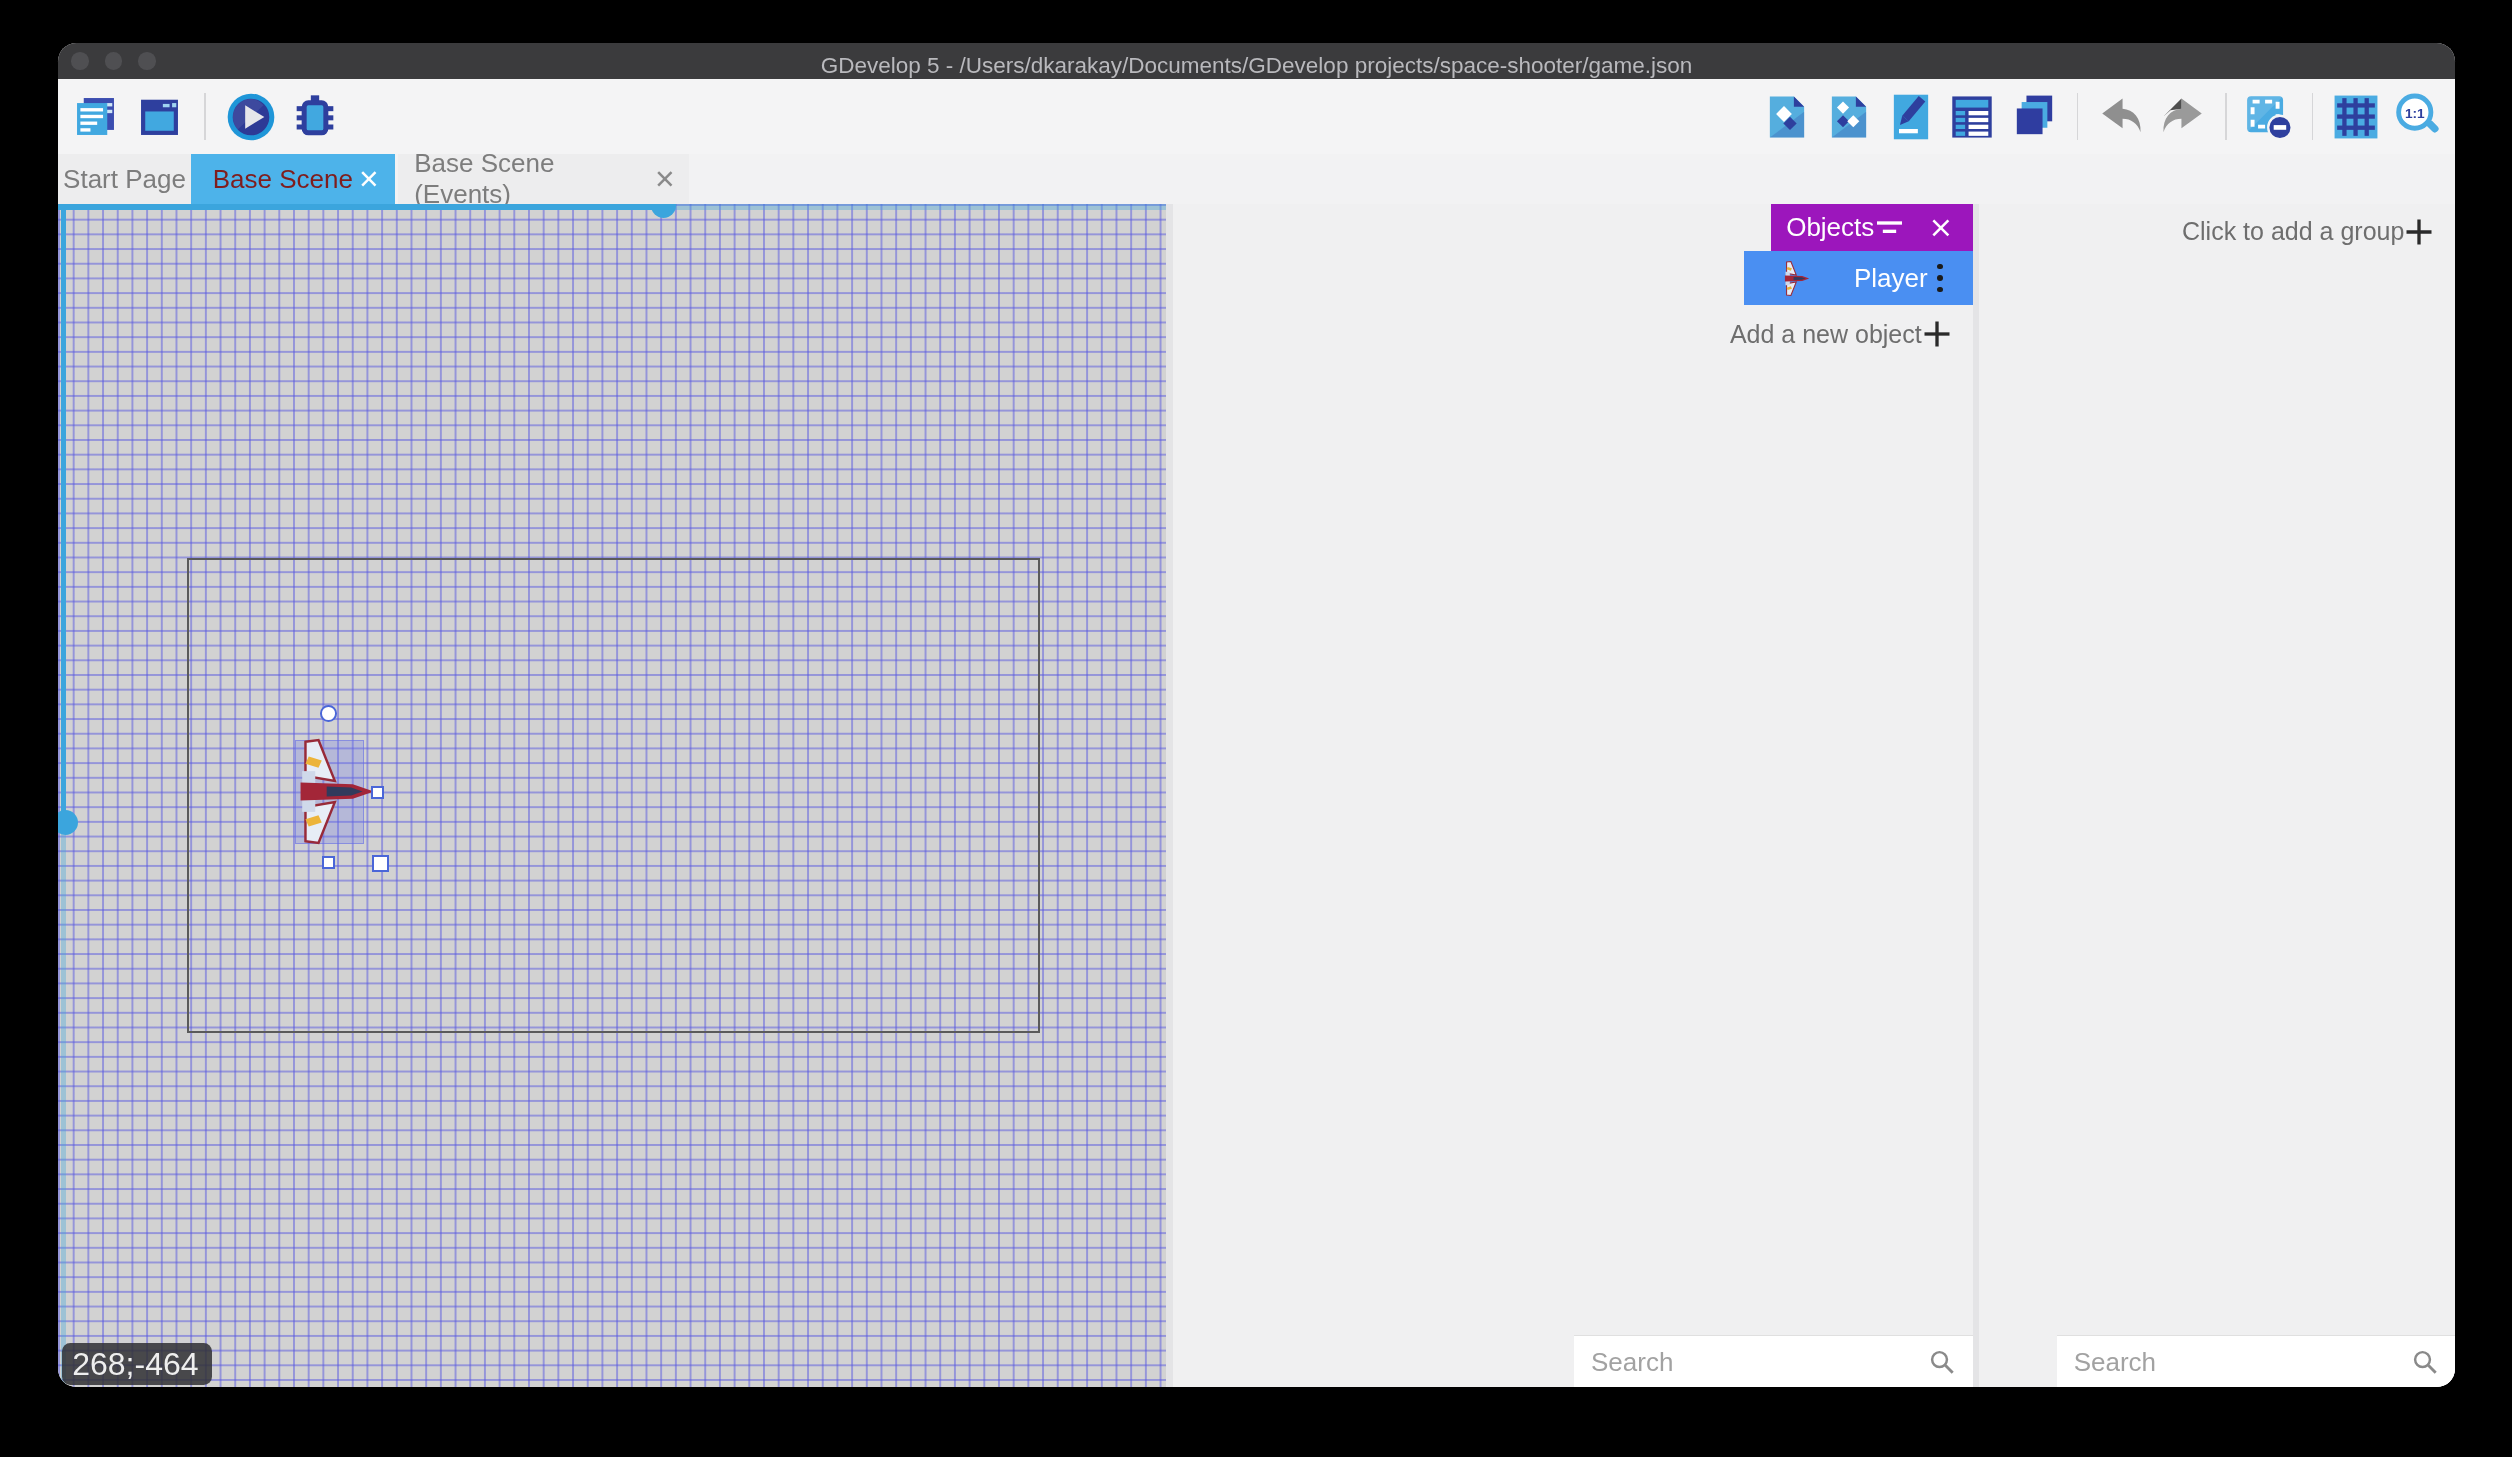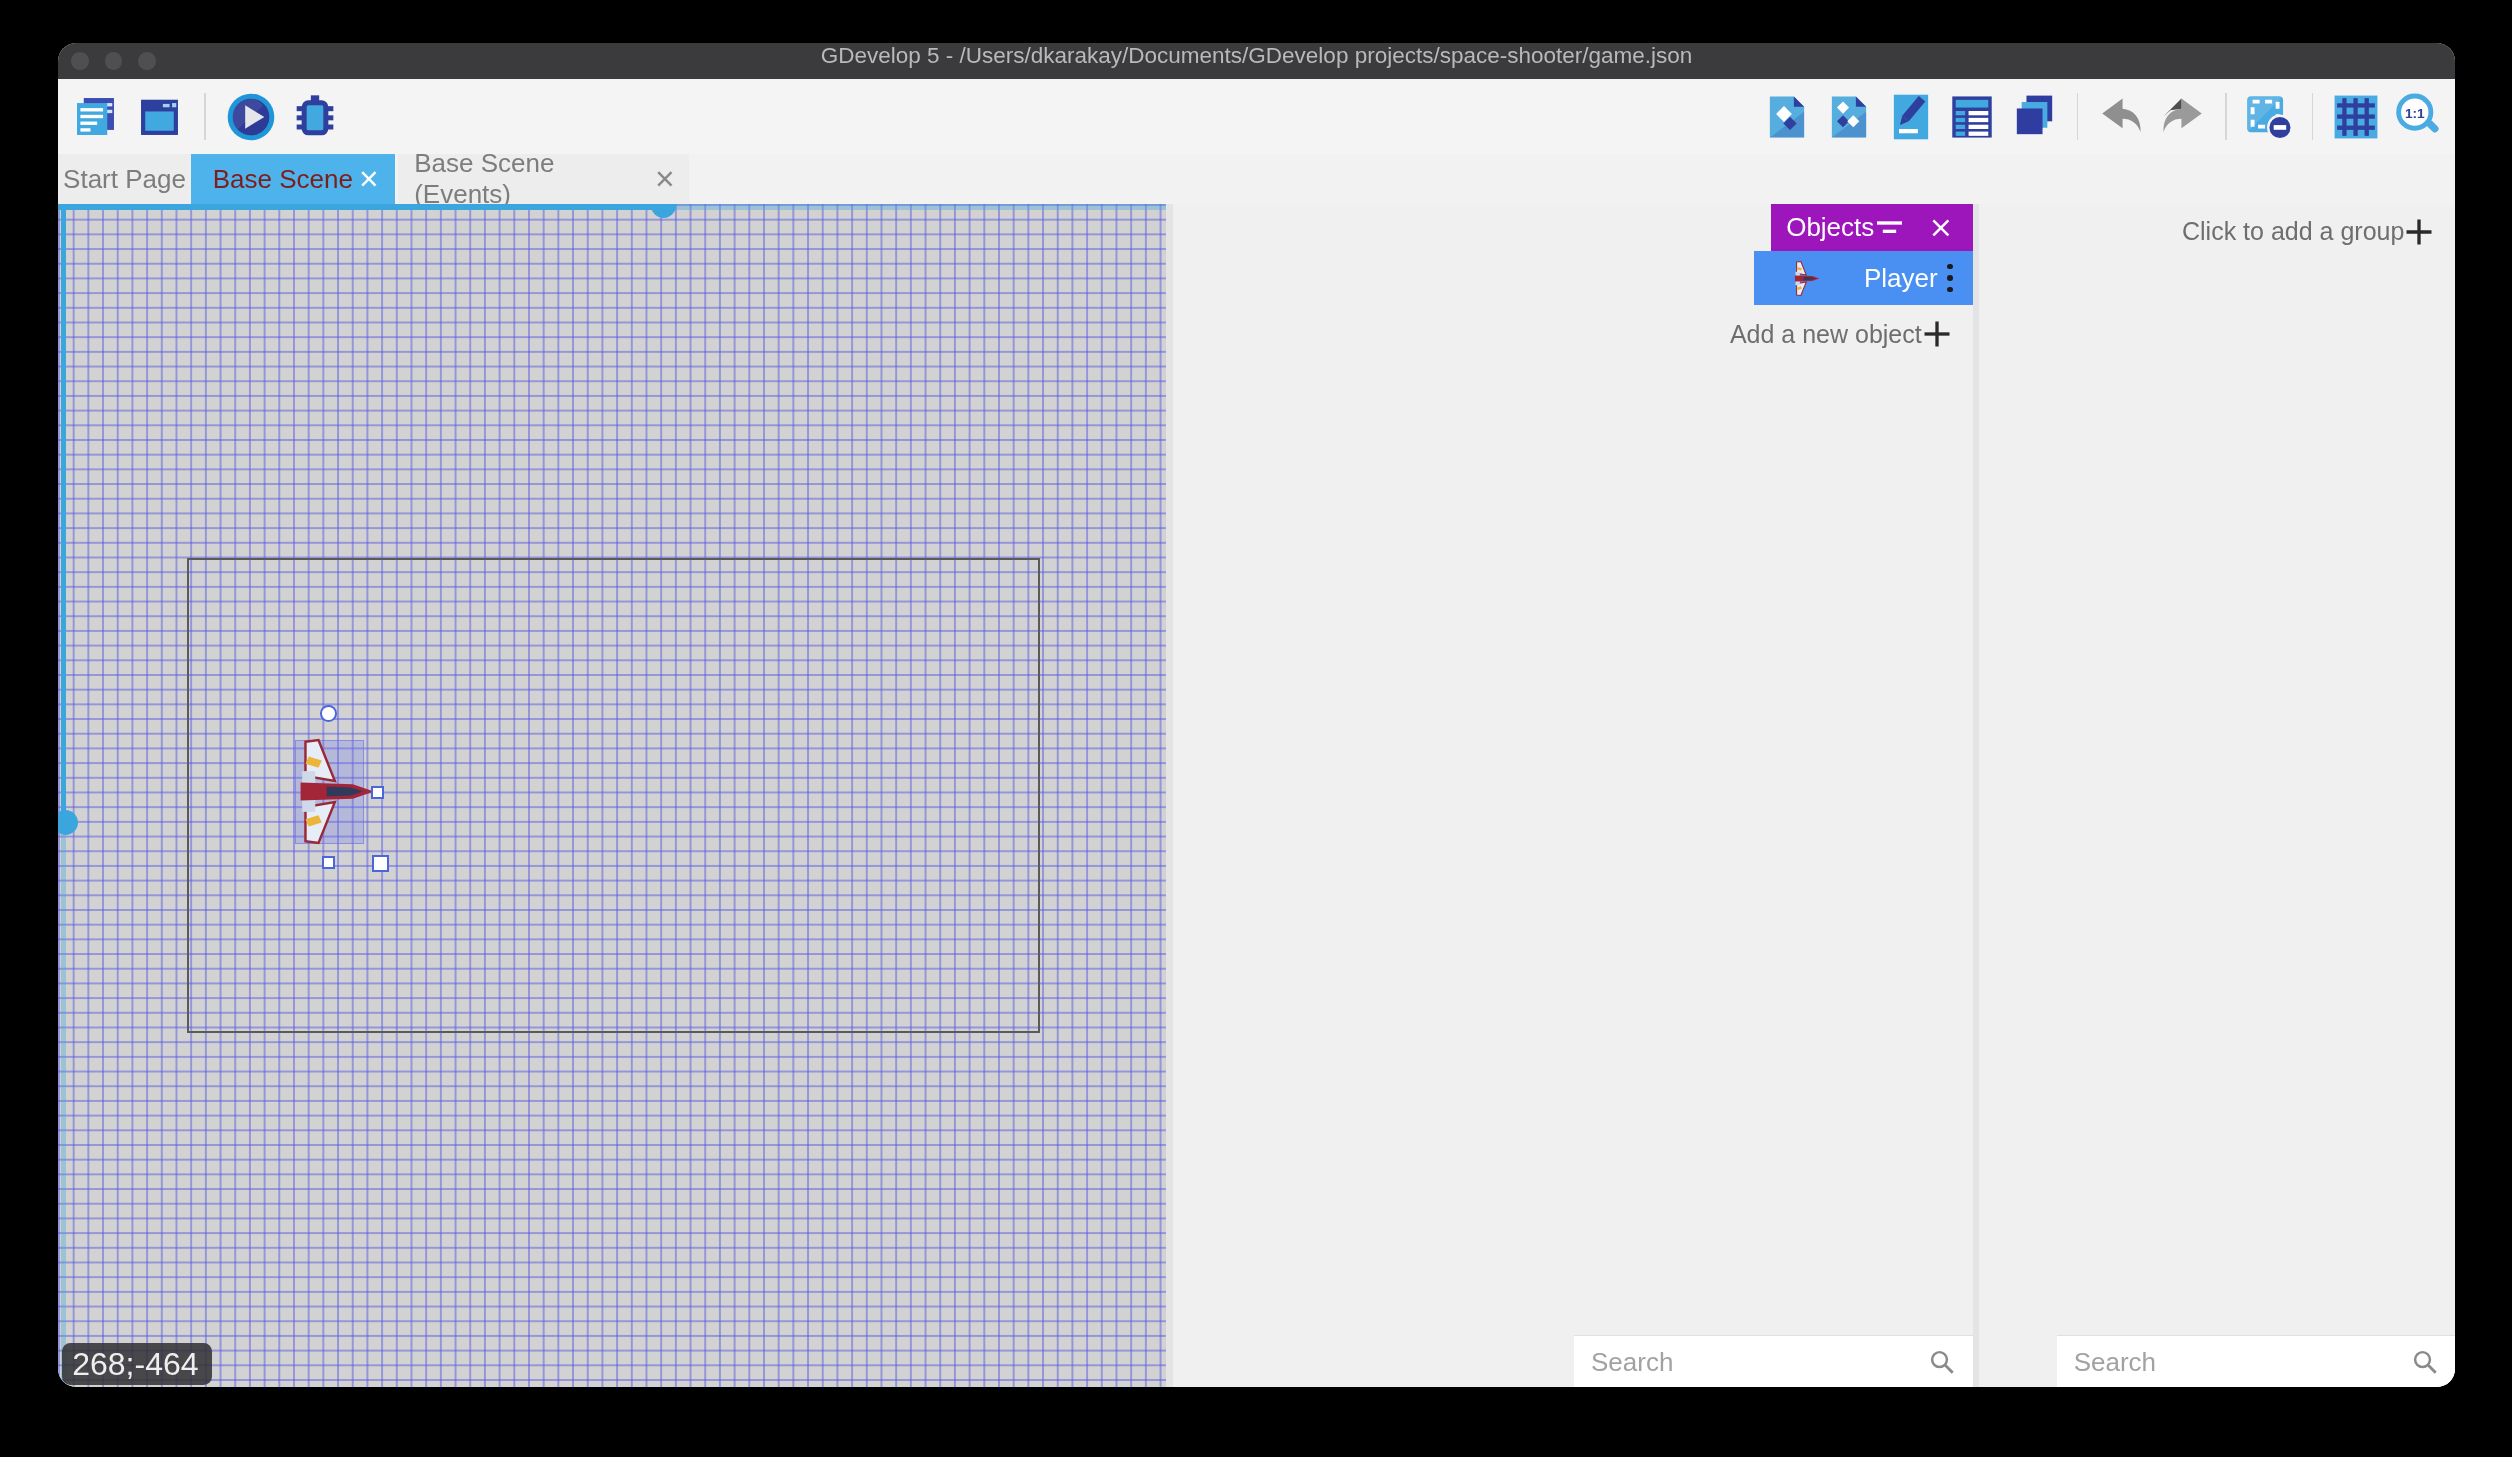--- a/index.html
+++ b/index.html
@@ -3,21 +3,21 @@
 <meta charset="utf-8">
 <style>
   html,body{margin:0;padding:0;background:#000;width:2512px;height:1458px;overflow:hidden;
     font-family:"Liberation Sans",sans-serif;-webkit-font-smoothing:antialiased;}
   #stage{position:relative;width:2512px;height:1458px;background:#000;}
   #window{position:absolute;left:58px;top:43px;width:2397px;height:1344px;border-radius:18.3px;
     overflow:hidden;background:#f2f2f3;}
 
   
   .titlebar{position:absolute;left:0;top:0;width:100%;height:36px;background:#3b3b3d;
-    display:flex;align-items:flex-start;}
+    display:flex;align-items:flex-end;}
   .traffic{position:absolute;left:13.3px;top:0;height:36px;display:flex;align-items:center;gap:16px;}
   .traffic span{width:17.5px;height:17.5px;border-radius:50%;background:#4f4f52;display:block;}
   .title-text{width:100%;text-align:center;color:#b9b9bd;font-size:22.5px;}
 
   
   .toolbar{position:absolute;left:0;top:36px;width:100%;height:75px;background:#f4f4f5;
     border-bottom:0.8px solid #ececee;}
   .tb-group{position:absolute;top:0;height:75px;display:flex;align-items:center;}
   .tb-left{left:12.5px;gap:14px;}
   .tb-right{right:12.5px;gap:11.7px;}
@@ -67,21 +67,21 @@
 
   
   .panel{display:flex;flex-direction:column;background:#f0f0f1;flex:none;align-items:flex-end;}
   .panel-objects{width:800px;}
   .panel-groups{width:476px;}
   .panel-header{height:47px;background:#9c16bc;display:flex;align-items:center;flex:none;
     color:#fff;font-size:26px;padding:0 16.7px 0 15px;}
   .panel-header .spacer{flex:1;}
   .hdr-icon{display:flex;align-items:center;justify-content:center;width:30px;height:30px;cursor:pointer;}
   .obj-row{height:54px;display:flex;align-items:center;flex:none;font-size:26px;color:#333;
-    padding:0 10px 0 32px;cursor:pointer;}
+    padding:0 20px 0 32px;cursor:pointer;}
   .obj-row.selected{background:#4a8ff2;color:#fff;}
   .obj-row .obj-thumb{width:40px;height:35px;flex:none;display:flex;align-items:center;}
   .obj-row .obj-label{margin-left:38px;flex:1;}
   .row-divider{height:1.7px;background:#dddddd;flex:none;}
   .add-row{height:55px;display:flex;align-items:center;flex:none;font-size:25px;color:#6e6e6e;
     padding:0 21px;cursor:pointer;}
   .add-row .add-label{flex:1;text-align:center;}
   .panel-body-fill{flex:1;}
   .search-bar{height:52px;background:#fff;border-top:1.7px solid #e0e0e0;display:flex;
     align-items:center;flex:none;padding:0 16.7px 0 15px;}

